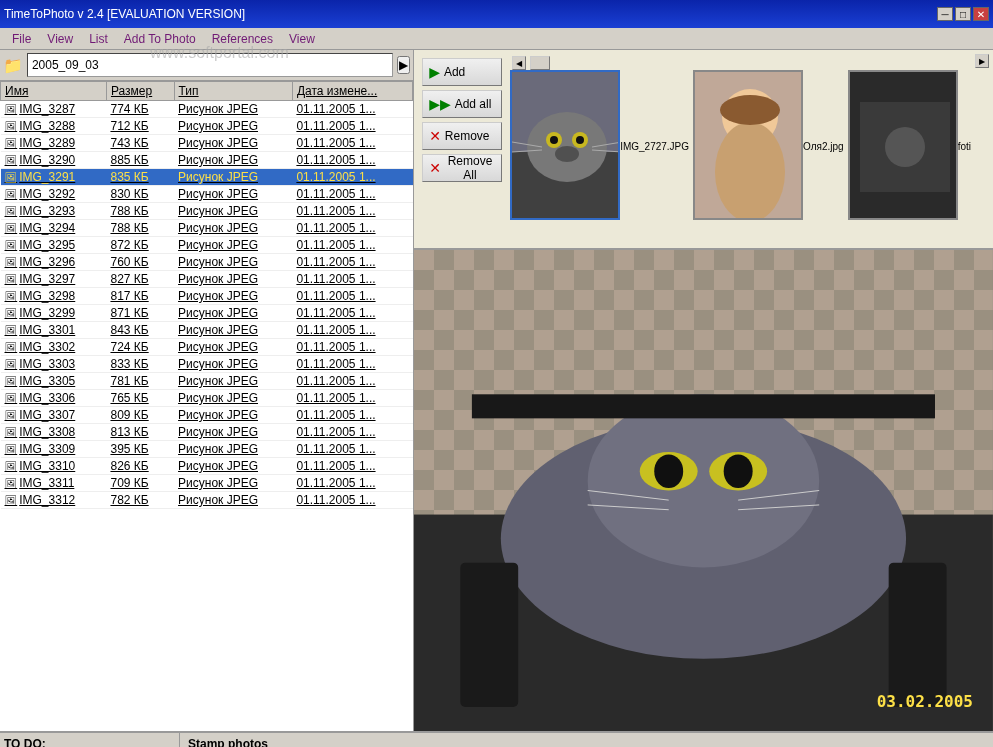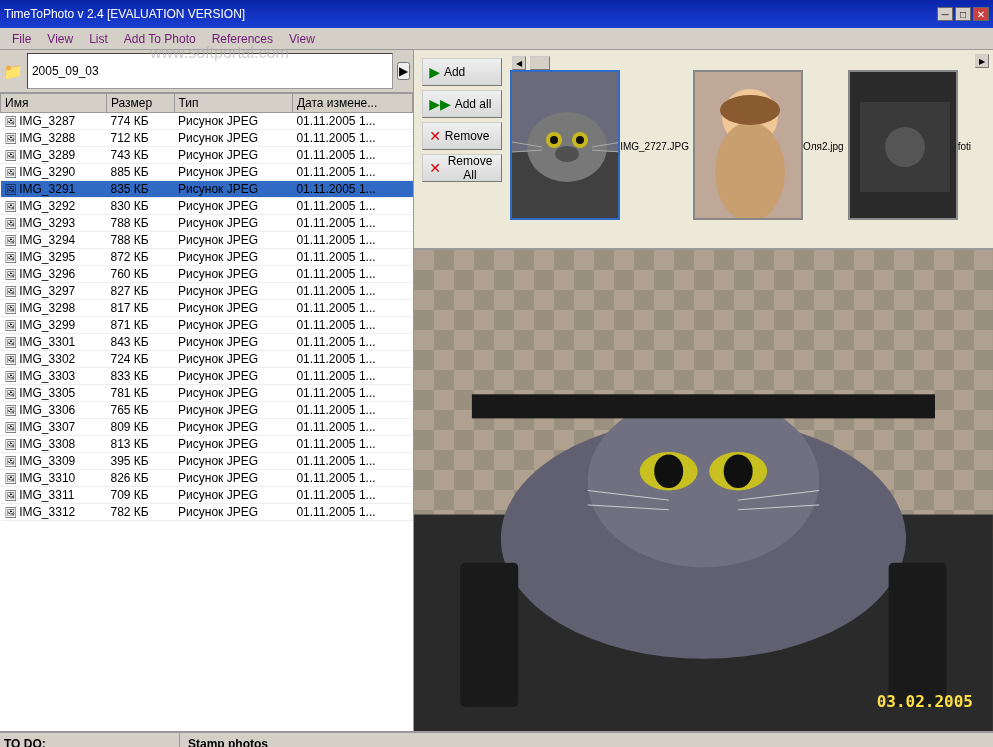--- a/index.html
+++ b/index.html
@@ -70,46 +70,47 @@
       display: flex;
       align-items: center;
       background: #d4d0c8;
       padding: 3px;
       border-bottom: 1px solid #999;
       gap: 4px;
     }
     #folder-icon { font-size: 16px; }
     #address-input {
       flex: 1;
-      height: 36px;
+      height: 24px;
       border: 1px inset #999;
       background: white;
       padding: 0 4px;
     }
 
     
     #file-list-container {
       flex: 1;
       overflow-y: scroll;
       overflow-x: hidden;
     }
     #file-list {
       width: 100%;
       border-collapse: collapse;
+      text-decoration: underline;
     }
     #file-list thead th {
       background: #d4d0c8;
       border: 1px solid #999;
       padding: 2px 4px;
       text-align: left;
       font-weight: normal;
       position: sticky;
       top: 0;
     }
-    #file-list tbody tr.selected { background: #316ac5; color: #000000; }
+    #file-list tbody tr.selected { background: #316ac5; color: #fde047; }
     #file-list td {
       padding: 1px 4px;
       border-bottom: 1px solid #eee;
       white-space: nowrap;
     }
     .file-icon { font-size: 10px; margin-right: 2px; }
 
     
     #right-panel {
       flex: 1;

